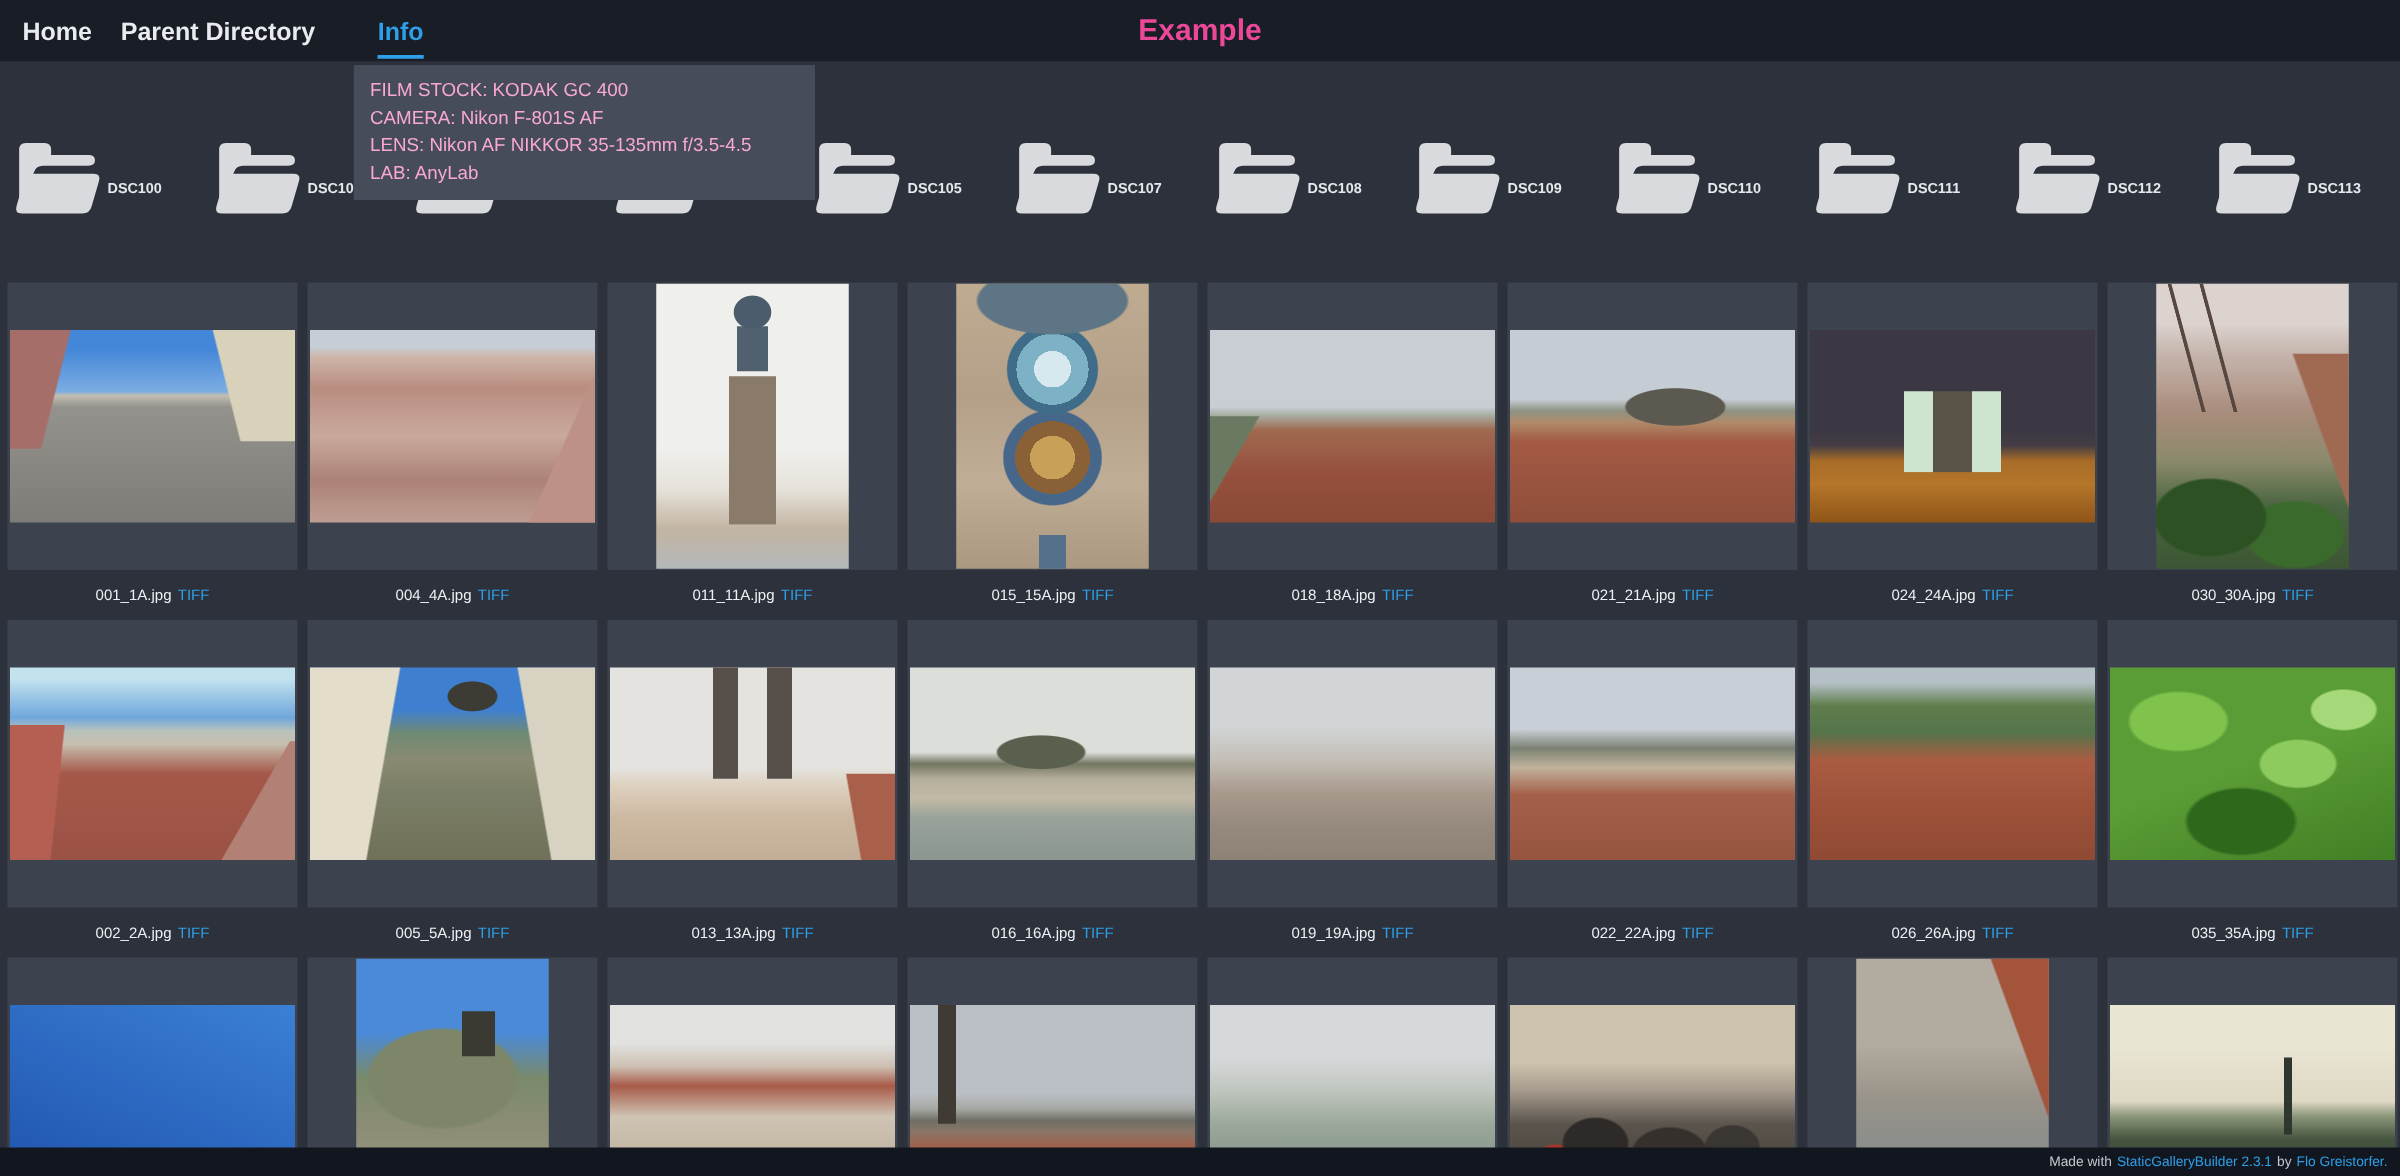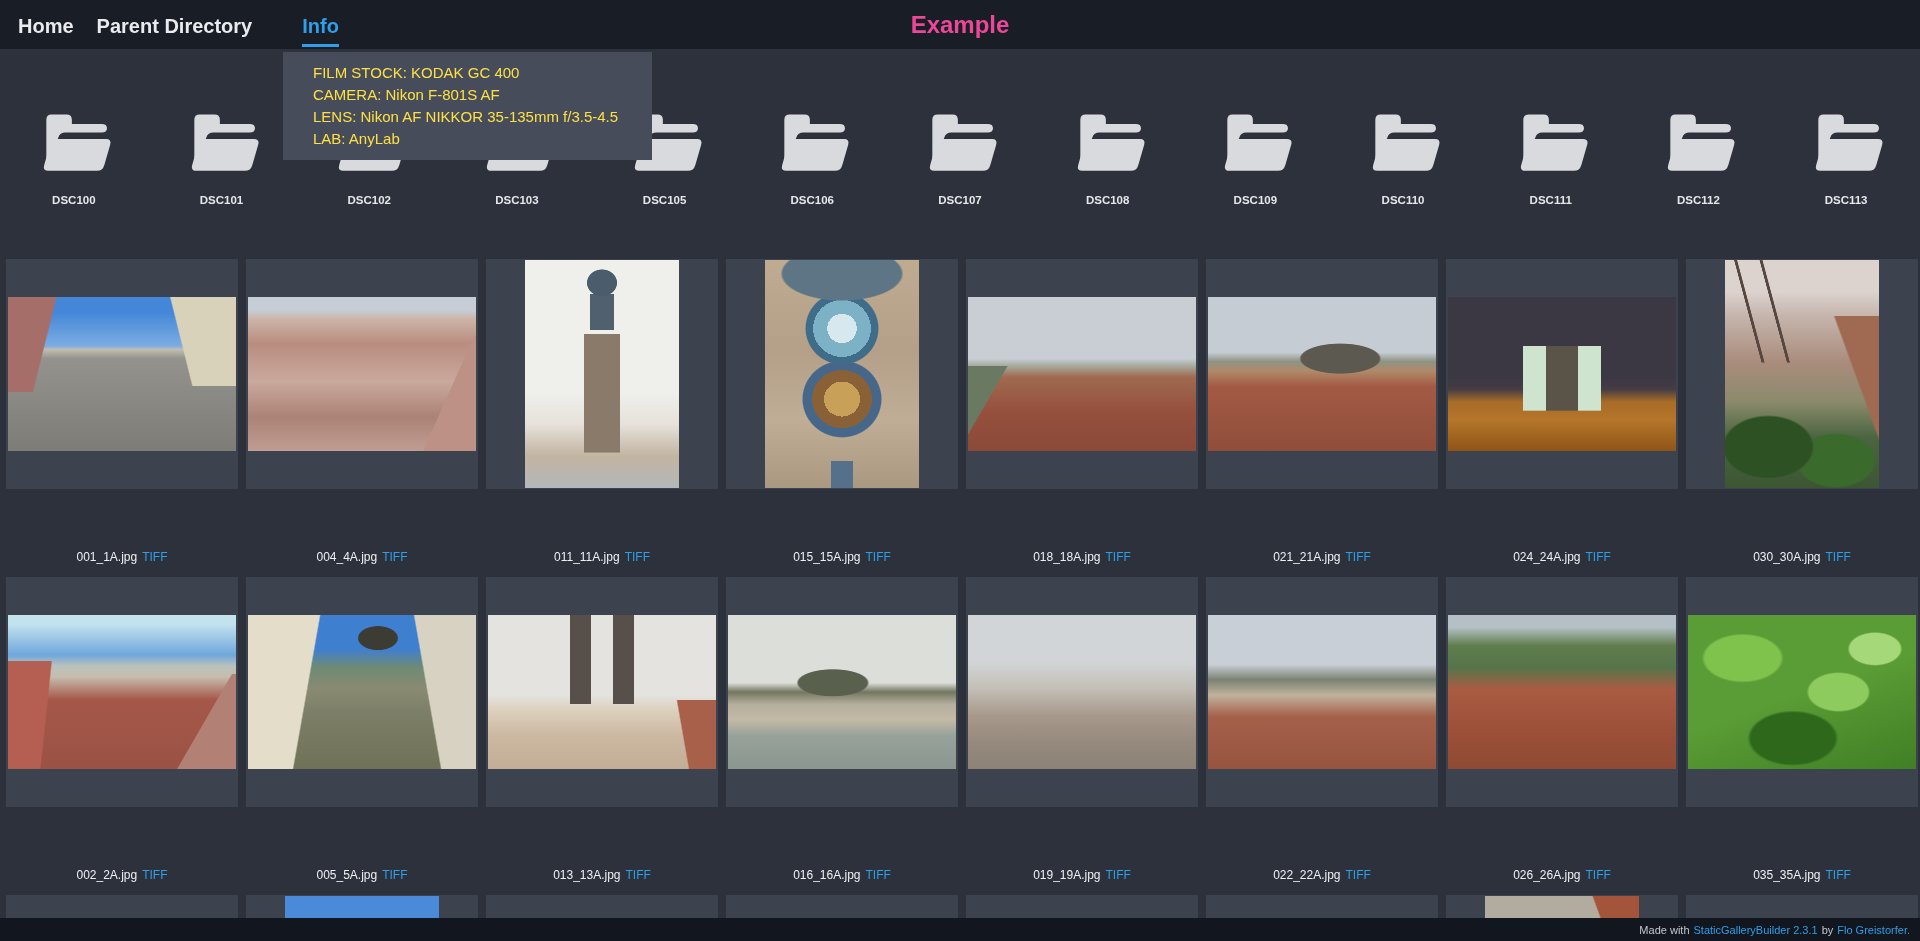--- a/index.html
+++ b/index.html
@@ -25,45 +25,44 @@
     border-bottom:3px solid transparent;
   }
   .nav-links a.active{color:var(--accent);border-bottom-color:var(--accent);margin-left:27px;}
   .page-title{
     position:absolute;left:50%;transform:translateX(-50%);
     color:#ec4899;font-size:24px;font-weight:700;
   }
   
   .tooltip{
     position:absolute;left:283px;top:52px;width:369px;
-    background:var(--tooltip-bg);color:#fde047;
-    font-size:15px;line-height:22px;padding:10px 30px;z-index:20;
+    background:var(--tooltip-bg);color:#f9a8d4;
+    font-size:15px;line-height:22px;padding:10px 13px;z-index:20;
   }
   
   .folders{display:flex;width:100%;padding-top:58px;}
   .folder{
-    flex:1;display:flex;flex-direction:column;align-items:center;
+    flex:1;display:flex;flex-direction:row;align-items:center;
     text-decoration:none;cursor:pointer;
   }
   .folder-icon{display:block;color:var(--folder-icon);line-height:0;}
   .folder-label{
     margin-top:21px;color:#e5e7ea;font-size:11.5px;font-weight:700;
   }
   
   .grid{margin-top:53px;}
   .grid-row{display:flex;gap:8px;padding:0 6px;}
   .cell{width:232px;}
   .tile{
     width:232px;height:230px;background:var(--tile-bg);
     display:flex;align-items:center;justify-content:center;
   }
   .caption{
     height:40px;display:flex;align-items:center;justify-content:center;
     font-size:12px;
-    margin-top:48px;
   }
   .caption a{text-decoration:none;cursor:pointer;}
   .fname{color:#eef0f3;margin-right:5px;}
   .tiff{color:var(--accent);}
   .thumb{display:block;background-repeat:no-repeat;background-size:100% 100%;cursor:pointer;}
   .land{width:228px;height:154px;}
   .port{width:154px;height:228px;}
   
   footer{
     position:absolute;left:0;bottom:0;width:100%;height:23px;
@@ -253,29 +252,20 @@
   <a class="folder">
     <span class="folder-icon">
       <svg width="86" height="66" viewBox="0 0 76 62" fill="currentColor" xmlns="http://www.w3.org/2000/svg">
         <path d="M12 56 L12 12 Q12 7 17 7 L31 7 Q36 7 36 12 L36 16 L64 16 Q69 16 69 20 Q69 24 64 24 L30 24 Q24.8 24 23.2 28.8 L12 56 Z"></path>
         <path d="M22.5 30 L68 30 Q73.5 30 72 35.5 L66.5 54.5 Q65 60 59.5 60 L14 60 Q8.5 60 10 54.5 L15.5 35.5 Q17 30 22.5 30 Z"></path>
       </svg>
     </span>
     <span class="folder-label">DSC105</span>
   </a>
 
-  <a class="folder">
-    <span class="folder-icon">
-      <svg width="86" height="66" viewBox="0 0 76 62" fill="currentColor" xmlns="http://www.w3.org/2000/svg">
-        <path d="M12 56 L12 12 Q12 7 17 7 L31 7 Q36 7 36 12 L36 16 L64 16 Q69 16 69 20 Q69 24 64 24 L30 24 Q24.8 24 23.2 28.8 L12 56 Z"></path>
-        <path d="M22.5 30 L68 30 Q73.5 30 72 35.5 L66.5 54.5 Q65 60 59.5 60 L14 60 Q8.5 60 10 54.5 L15.5 35.5 Q17 30 22.5 30 Z"></path>
-      </svg>
-    </span>
-    <span class="folder-label">DSC106</span>
-  </a>
 
   <a class="folder">
     <span class="folder-icon">
       <svg width="86" height="66" viewBox="0 0 76 62" fill="currentColor" xmlns="http://www.w3.org/2000/svg">
         <path d="M12 56 L12 12 Q12 7 17 7 L31 7 Q36 7 36 12 L36 16 L64 16 Q69 16 69 20 Q69 24 64 24 L30 24 Q24.8 24 23.2 28.8 L12 56 Z"></path>
         <path d="M22.5 30 L68 30 Q73.5 30 72 35.5 L66.5 54.5 Q65 60 59.5 60 L14 60 Q8.5 60 10 54.5 L15.5 35.5 Q17 30 22.5 30 Z"></path>
       </svg>
     </span>
     <span class="folder-label">DSC107</span>
   </a>

